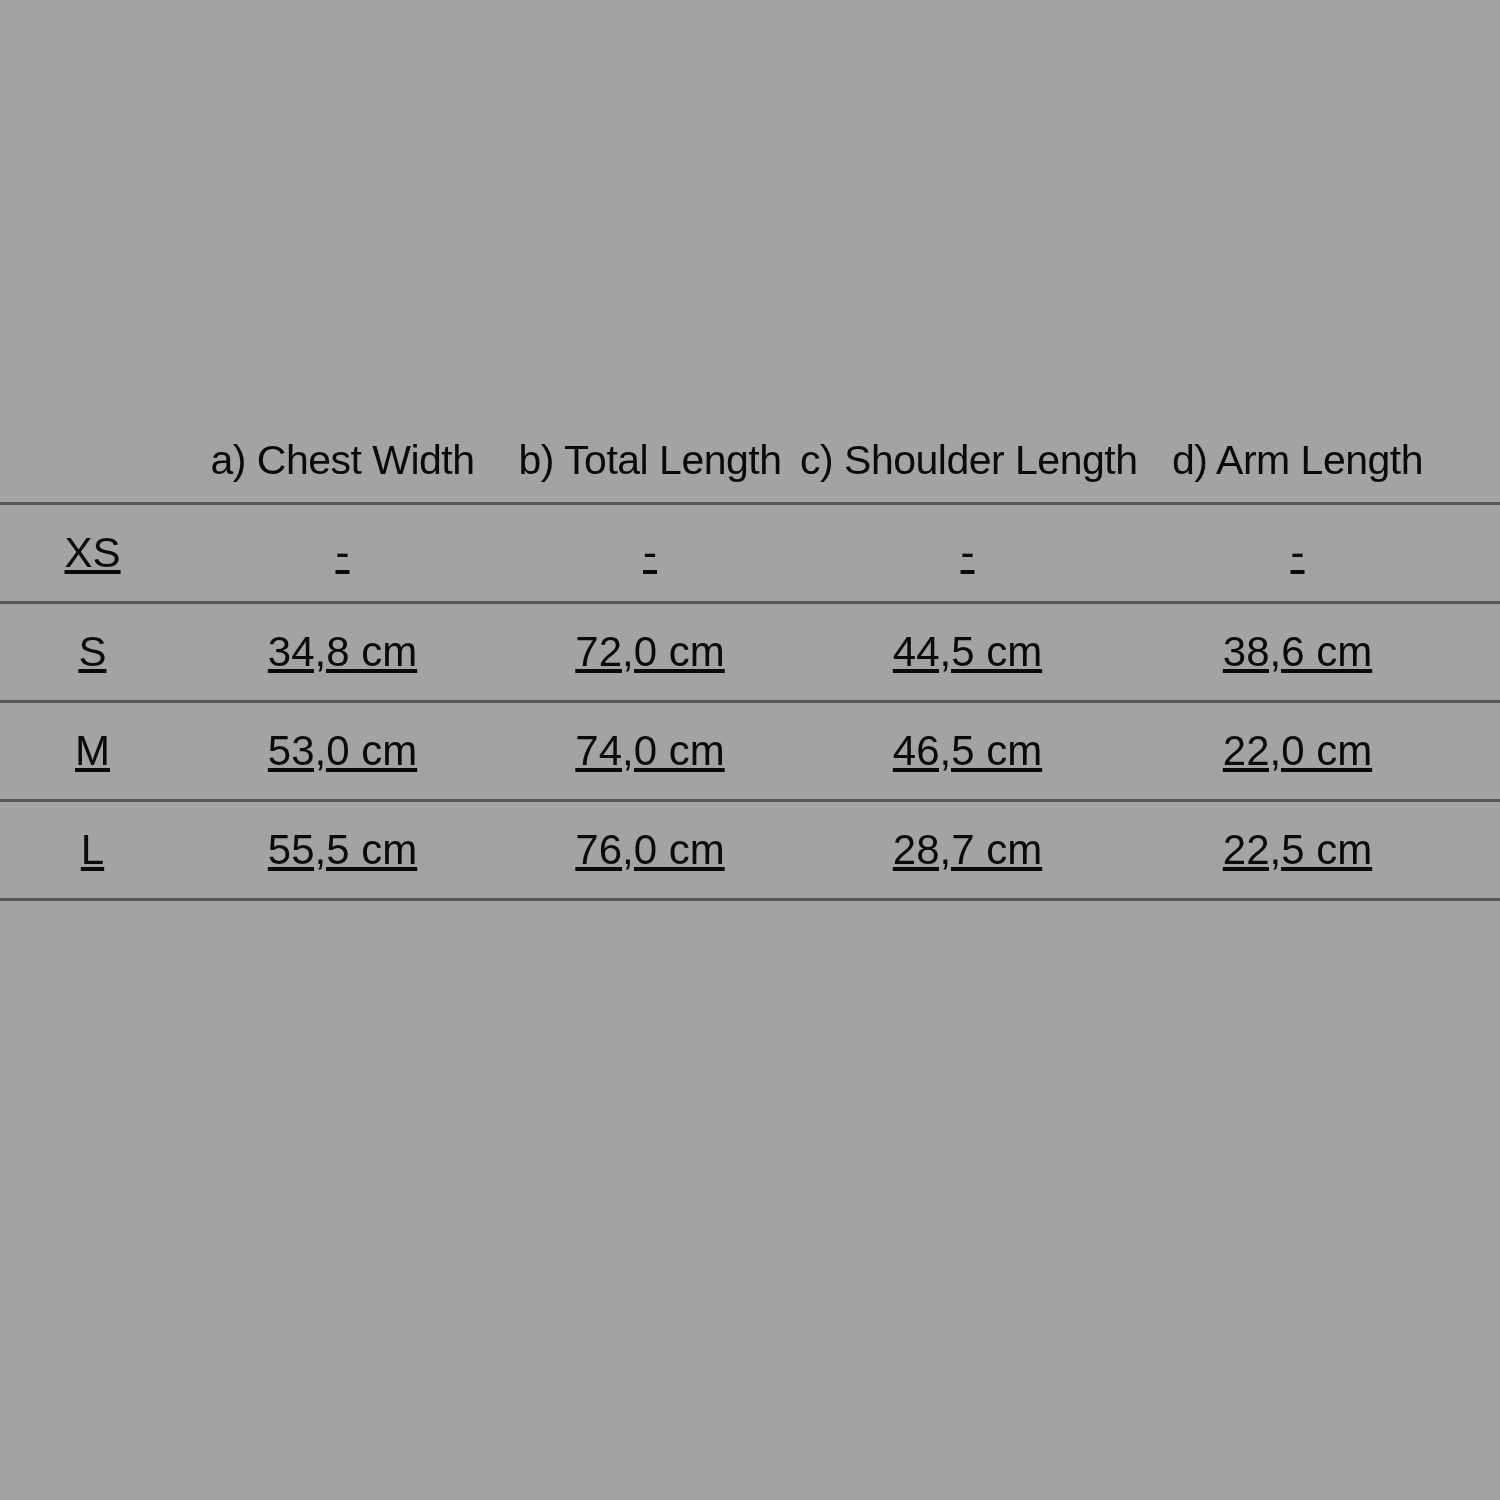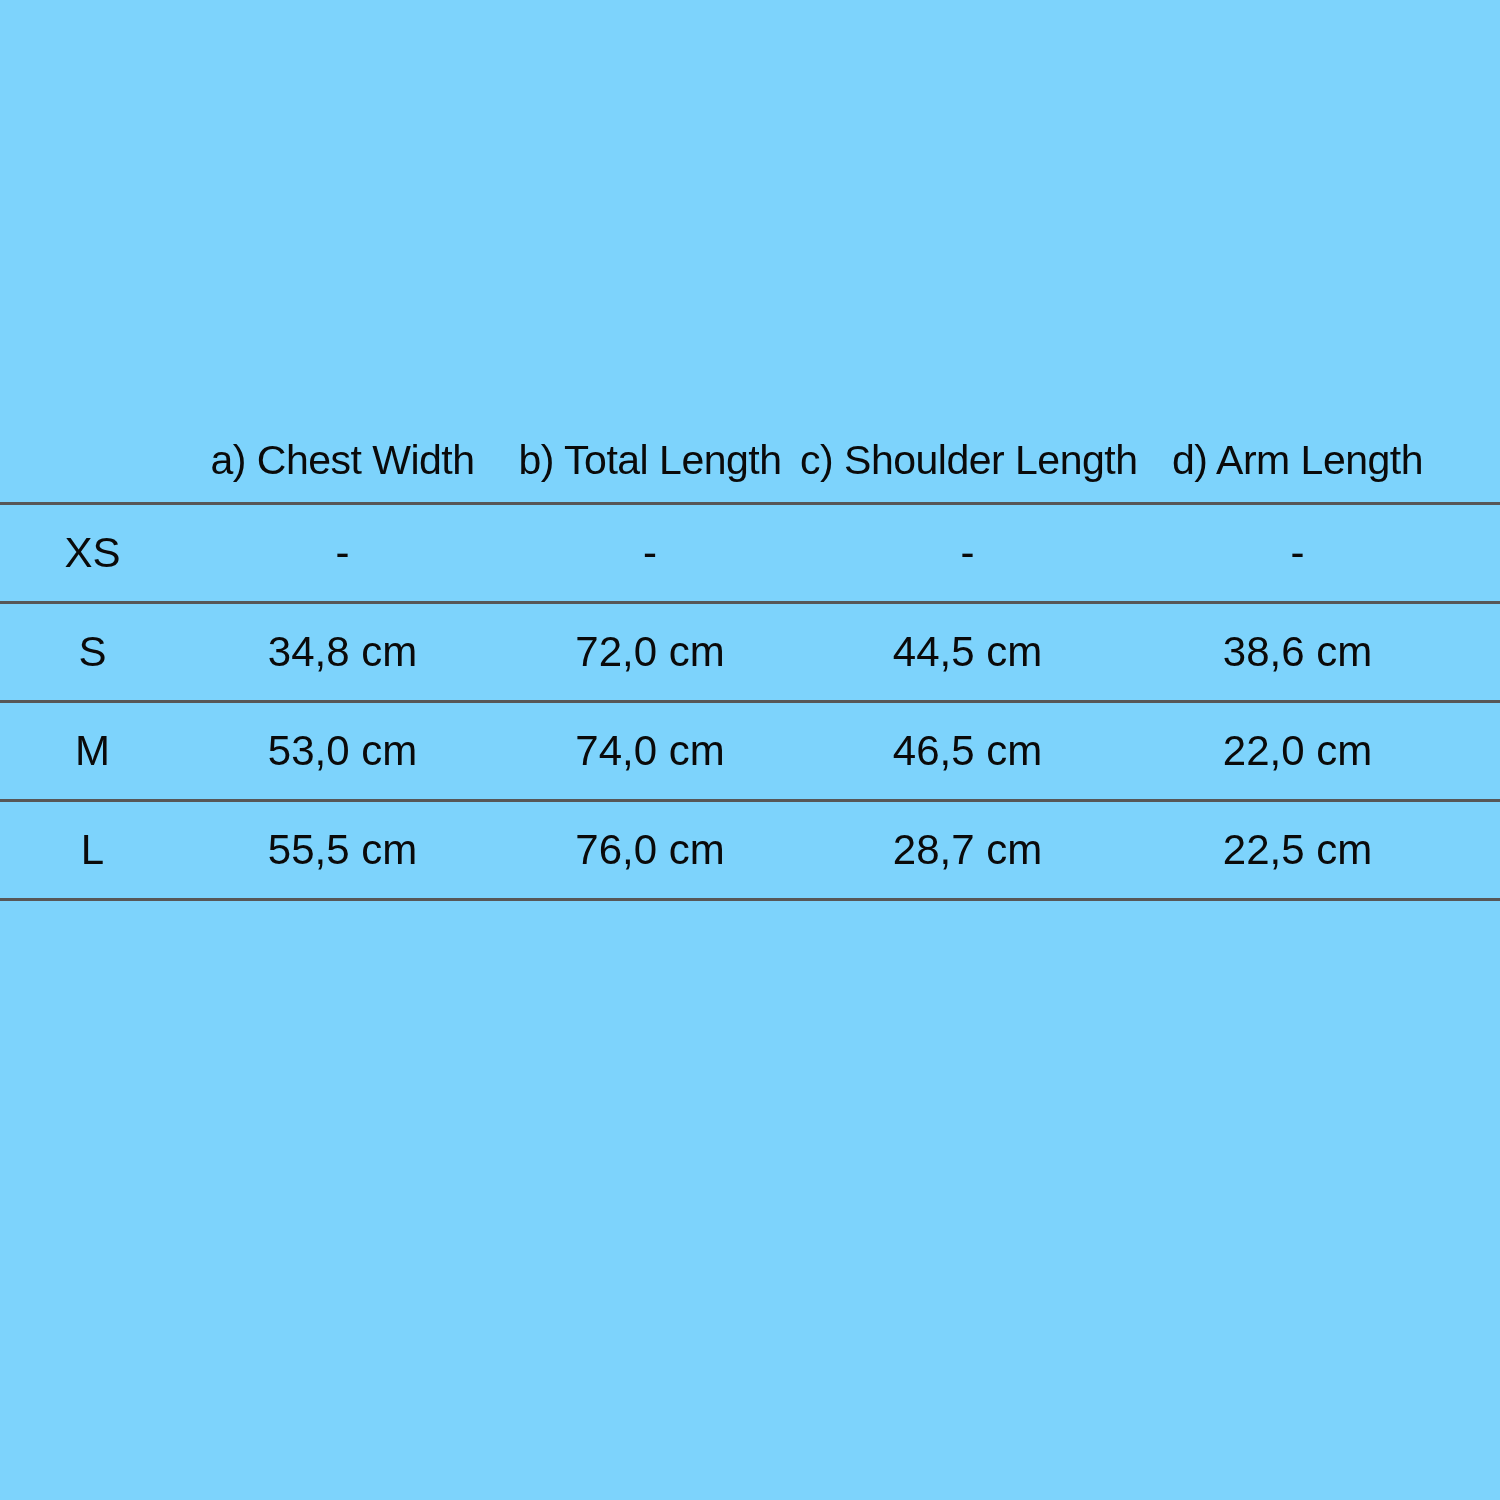--- a/index.html
+++ b/index.html
@@ -4,21 +4,21 @@
 <style>
   html, body {
     margin: 0;
     padding: 0;
     background: #ffffff;
   }
   .canvas {
     position: relative;
     width: 1500px;
     height: 1500px;
-    background: #7dd3fc;
+    background: #a3a3a3;
     font-family: "Liberation Sans", "DejaVu Sans", sans-serif;
     color: #0a0a0a;
     overflow: hidden;
   }
   table.size-chart {
     position: absolute;
     top: 419px;
     left: 0;
     width: 1500px;
     border-collapse: collapse;
@@ -35,20 +35,21 @@
   }
   tr.header-row {
     height: 84px;
   }
   tr.header-row th {
     font-size: 41px;
     letter-spacing: -0.5px;
   }
   tr.data-row {
     height: 99px;
+    text-decoration: underline;
   }
   tr.data-row td {
     font-size: 42px;
   }
   tr.ruled {
     border-bottom: 3px solid #575757;
   }
   td.size-cell {
     font-size: 42px;
   }

